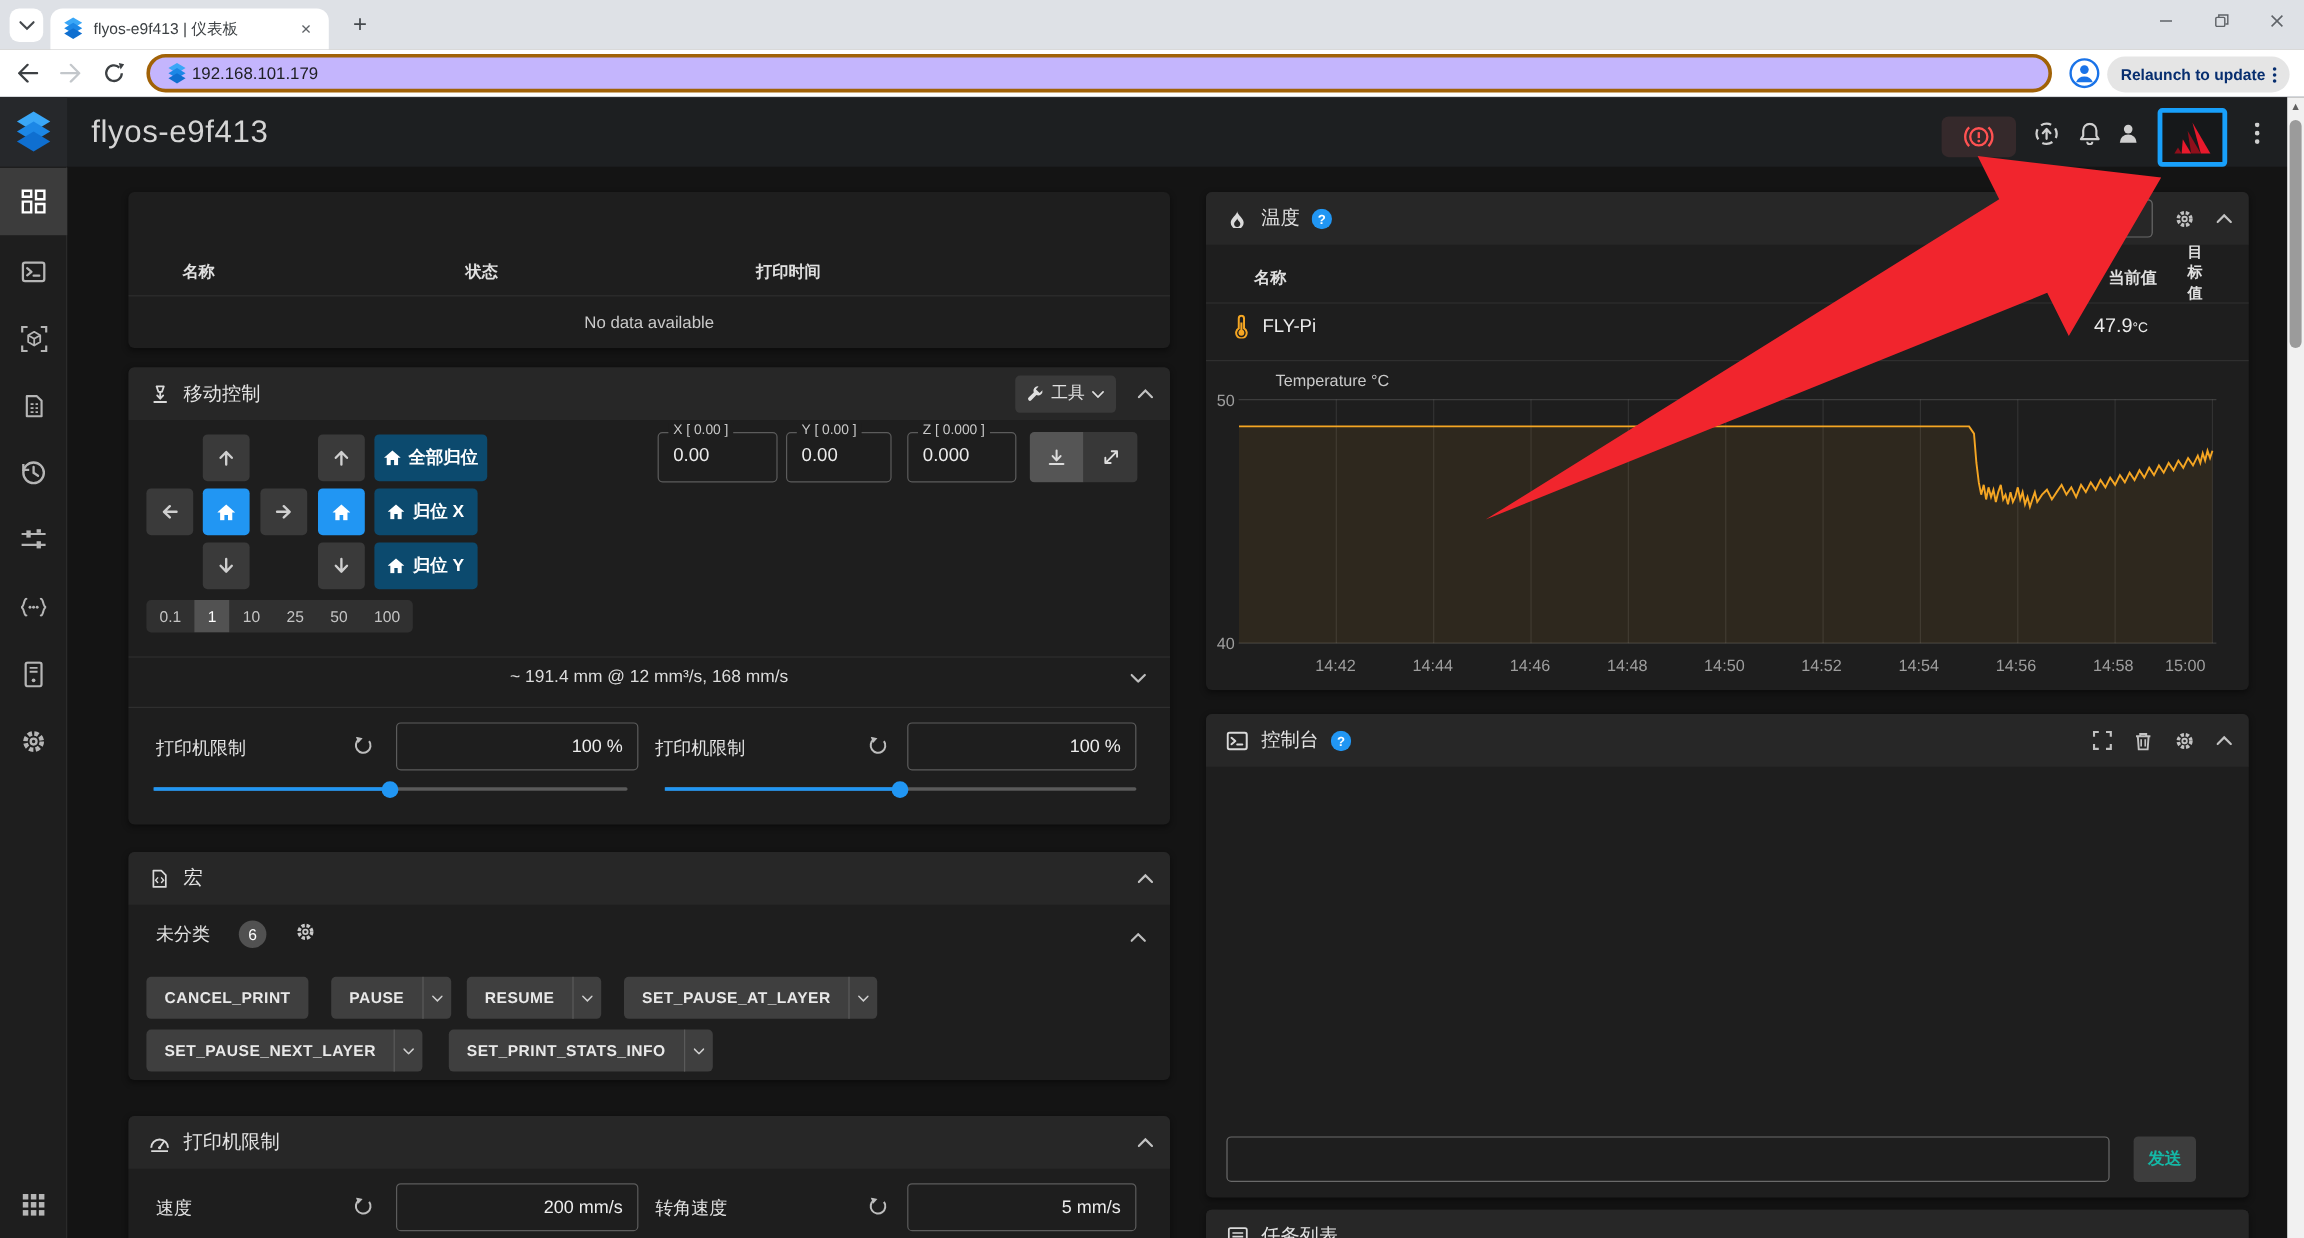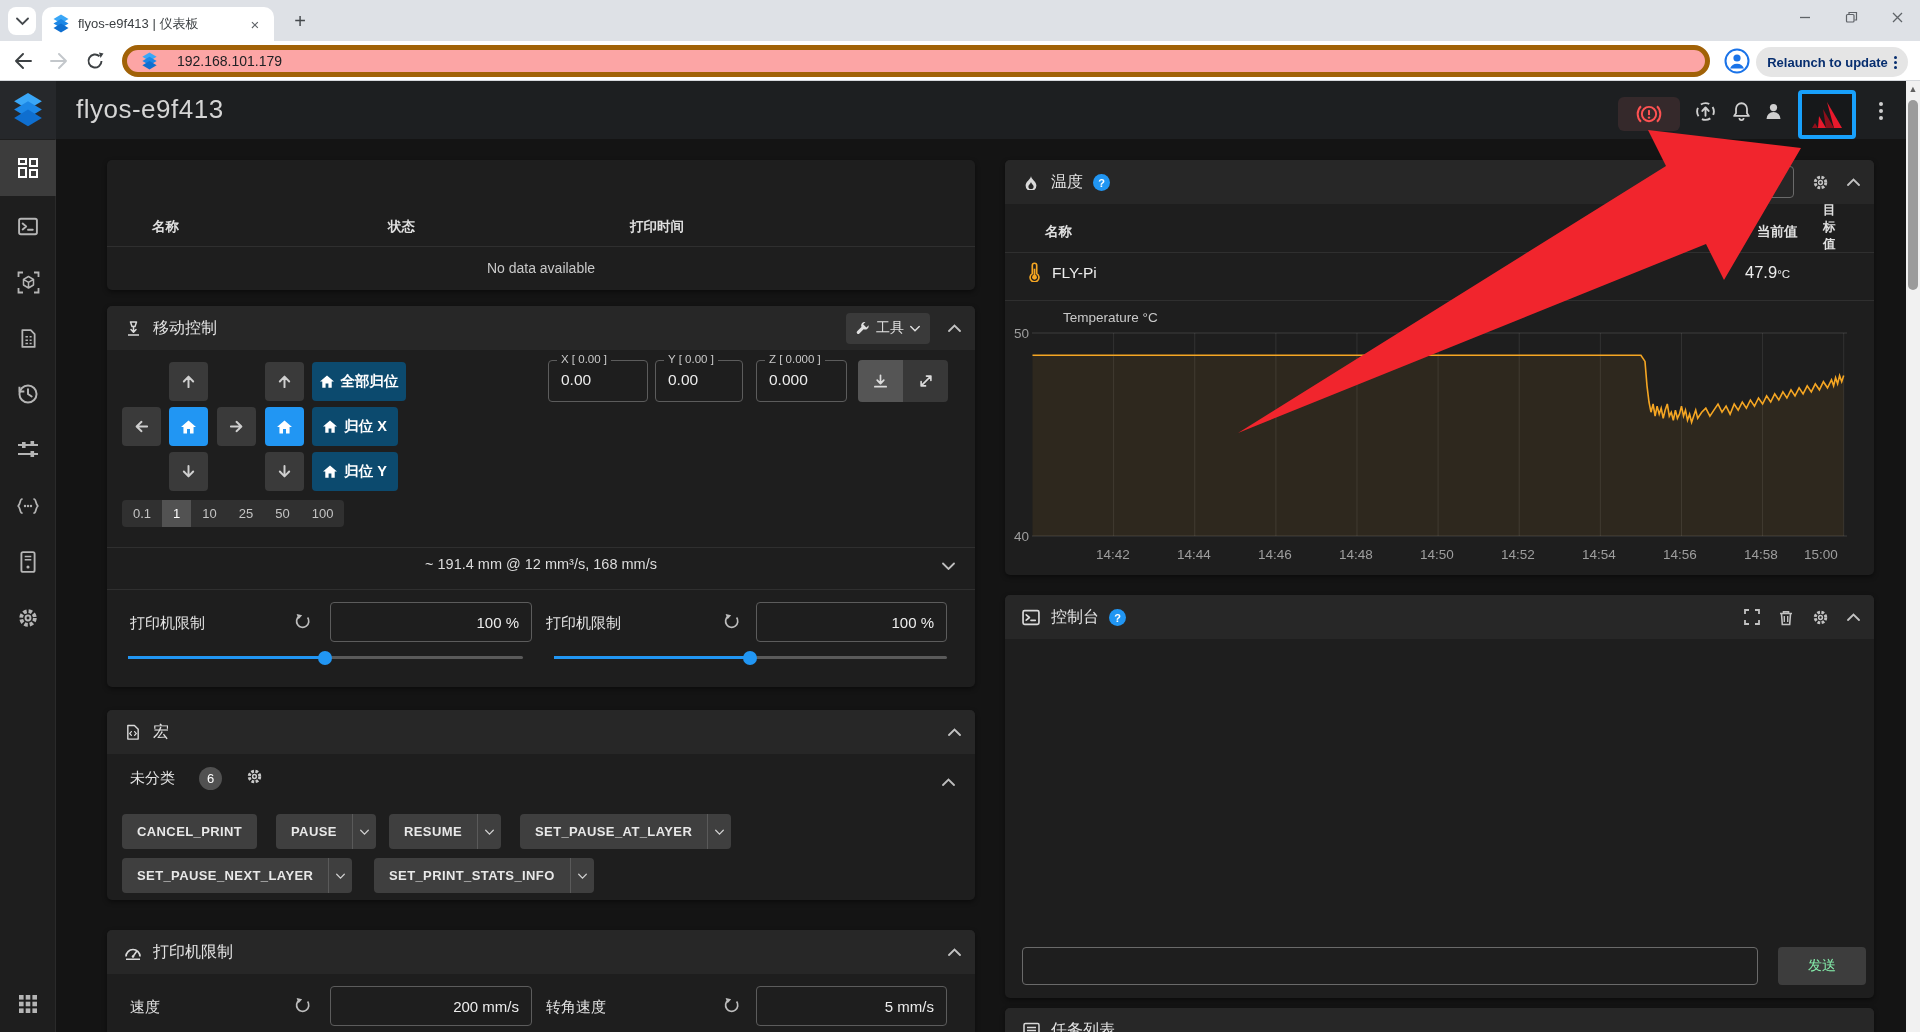--- a/index.html
+++ b/index.html
@@ -12,22 +12,22 @@
     display:flex; align-items:center; justify-content:center; color:#45494d; }
   .tab { position:absolute; left:42px; top:7px; width:232px; height:34px; background:#fff;
     border-radius:10px 10px 0 0; display:flex; align-items:center; padding:0 10px; gap:8px; }
   .tab-title { font-size:13px; color:#3c4043; white-space:nowrap; overflow:hidden; flex:1; }
   .tab-close { color:#5f6368; font-size:15px; width:18px; height:18px; display:flex; align-items:center; justify-content:center; border-radius:50%; }
   .newtab { position:absolute; left:286px; top:7px; width:28px; height:28px; display:flex; align-items:center; justify-content:center;
     color:#45494d; font-size:20px; font-weight:400; }
   .wctrl { position:absolute; top:0; height:34px; width:46px; display:flex; align-items:center; justify-content:center; color:#5f6368; }
   .toolbar { position:absolute; left:0; top:41px; width:1920px; height:40px; background:#fff; border-bottom:1px solid #d5d8dc; }
   .navico { position:absolute; top:48px; width:26px; height:26px; display:flex; align-items:center; justify-content:center; }
-  .urlbar { position:absolute; left:122px; top:45px; width:1588px; height:32px; background:#fca5a5; border:5px solid #a16207;
-    border-radius:16px; display:flex; align-items:center; padding:0 14px; gap:19px; }
+  .urlbar { position:absolute; left:122px; top:45px; width:1588px; height:32px; background:#c4b5fd; border:3px solid #a16207;
+    border-radius:16px; display:flex; align-items:center; padding:0 14px; gap:4px; }
   .urltext { font-size:14px; color:#202124; }
   .profile { position:absolute; left:1724px; top:48px; width:26px; height:26px; }
   .relaunch { position:absolute; left:1756px; top:47px; width:152px; height:30px; background:#e5e5e5; border-radius:15px;
     display:flex; align-items:center; justify-content:center; gap:6px; font-size:13px; color:#072e6f; font-weight:600;}
   .dots3 { display:inline-flex; flex-direction:column; gap:2px; }
   .dots3 i { width:3px; height:3px; border-radius:50%; background:#072e6f; }
 
   
   .appbar { position:absolute; left:0; top:81px; width:1920px; height:58px; background:#1d1f21; }
   .logocell { position:absolute; left:0; top:0; width:56px; height:58px; background:#26282b; display:flex; align-items:center; justify-content:center; }
@@ -80,22 +80,22 @@
   .thumbdot { position:absolute; width:14px; height:14px; border-radius:50%; background:#2196f3; top:-5.5px; }
   .badge { display:inline-flex; width:23px; height:23px; border-radius:50%; background:#515151; color:#fff; font-size:13px;
     align-items:center; justify-content:center; }
   .macro { position:absolute; height:35px; background:#3f3f3f; border-radius:4px; display:flex; align-items:stretch; color:#e8e8e8; }
   .macro .ml { display:flex; align-items:center; padding:0 15px; font-size:13px; font-weight:700; letter-spacing:.4px; }
   .macro .mc { width:24px; display:flex; align-items:center; justify-content:center; border-left:1px solid #5a5a5a; color:#cfcfcf; }
   .vcol { position:absolute; width:16px; font-size:12.5px; font-weight:700; color:#e0e0e0; line-height:1.35; word-break:break-all; }
   .ticklbl { position:absolute; width:52px; text-align:center; font-size:13.5px; color:#9e9e9e; }
   .chartlbl { position:absolute; font-size:13.5px; color:#c9c9c9; }
   .ylbl { position:absolute; font-size:13.5px; color:#9e9e9e; text-align:right; width:24px; }
-  .sendbtn { position:absolute; width:88px; height:38px; background:#3d3d3d; border-radius:4px; color:#86efac; font-size:14px;
-    font-weight:400; display:flex; align-items:center; justify-content:center; }
+  .sendbtn { position:absolute; width:52px; height:38px; background:#3d3d3d; border-radius:4px; color:#14b8a6; font-size:14px;
+    font-weight:700; display:flex; align-items:center; justify-content:center; }
   .cinput { position:absolute; background:transparent; border:1px solid #6a6a6a; border-radius:4px; height:38px; color:#e8e8e8;
     font-size:14px; padding:0 10px; outline:none; }
 
   
   .sbtrack { position:absolute; left:1906px; top:81px; width:14px; height:951px; background:#f1f1f1; }
   .sbthumb { position:absolute; left:1908px; top:100px; width:10px; height:190px; background:#9b9b9b; border-radius:5px; }
   .sbarrow { position:absolute; left:1908px; top:84px; width:10px; height:10px; color:#606060; font-size:9px; line-height:10px; text-align:center; }
 
   .overlay { position:absolute; left:0; top:0; width:1920px; height:1032px; pointer-events:none; z-index:50; }
 </style>

